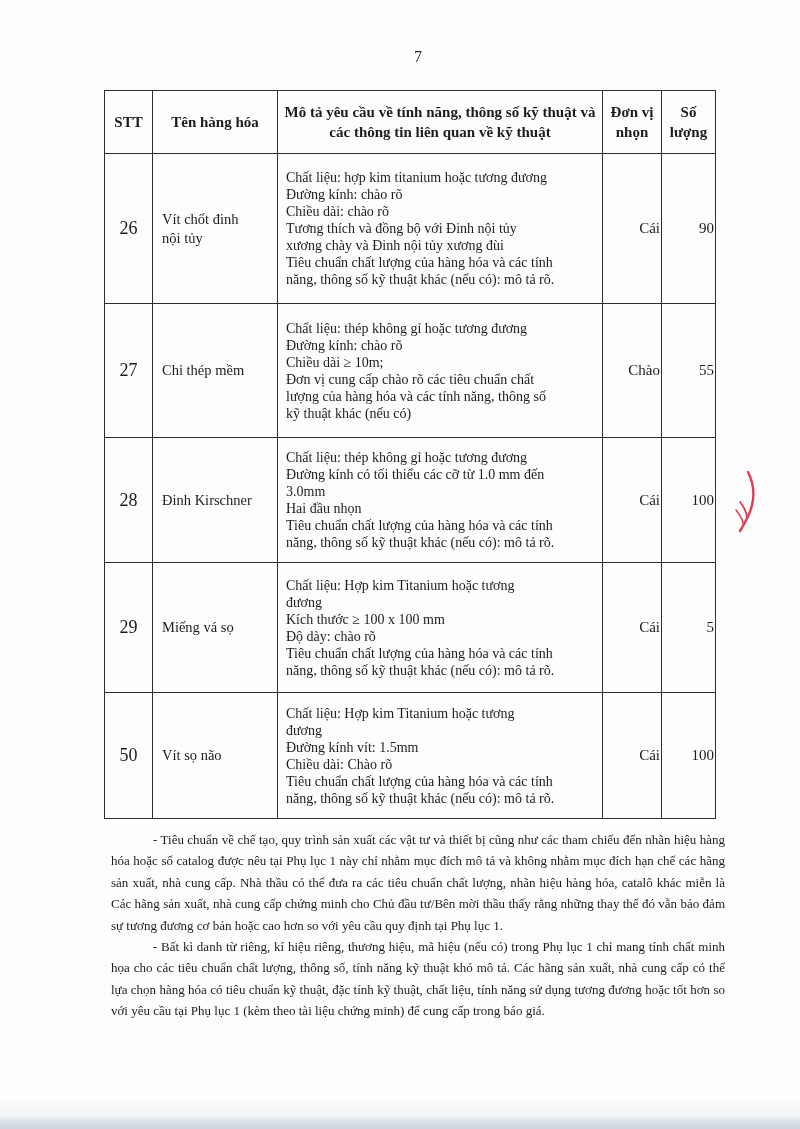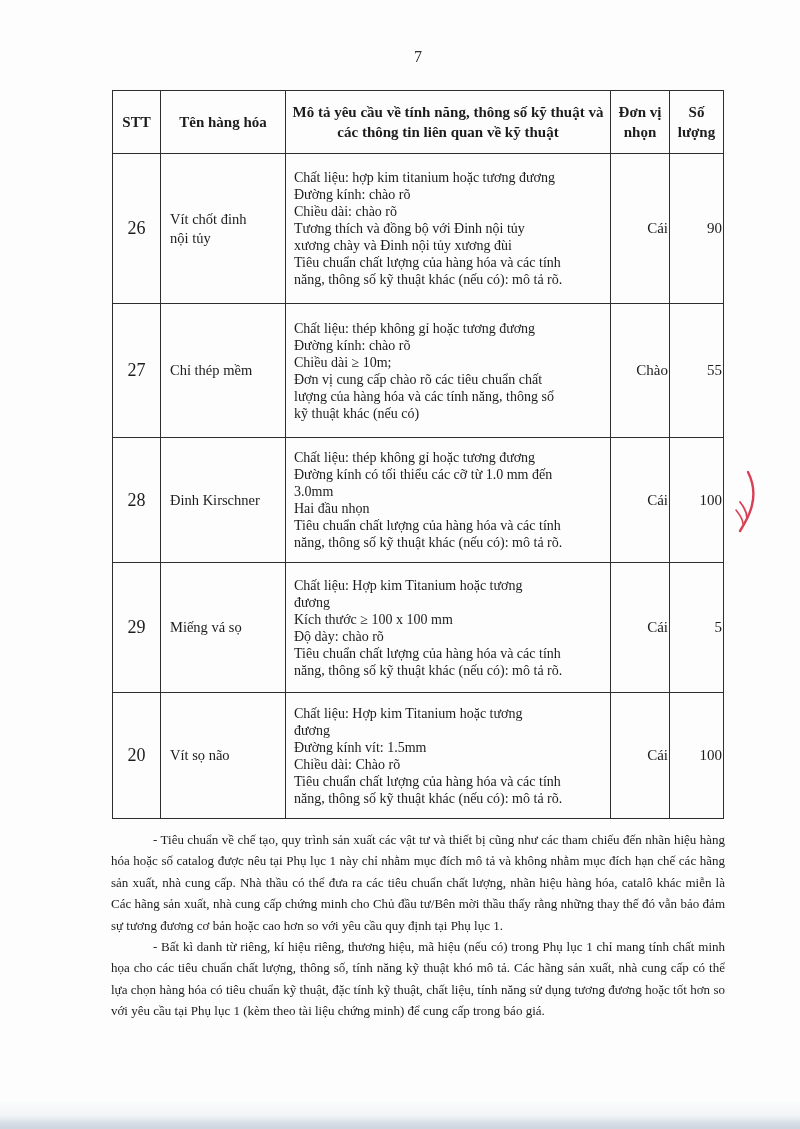--- a/index.html
+++ b/index.html
@@ -21,21 +21,21 @@
     top: 48px;
     left: 112px;
     width: 612px;
     text-align: center;
     font-size: 16px;
     color: #2b2b2b;
   }
   table.items {
     position: absolute;
     top: 90px;
-    left: 112px;
+    left: 104px;
     width: 611px;
     border-collapse: collapse;
     table-layout: fixed;
     font-size: 14px;
   }
   table.items th, table.items td {
     border: 1.6px solid #2e2e2e;
     overflow: hidden;
   }
   table.items th {
@@ -178,21 +178,21 @@
         <td class="c-desc">Chất liệu: Hợp kim Titanium hoặc tương
 đương
 Kích thước ≥ 100 x 100 mm
 Độ dày: chào rõ
 Tiêu chuẩn chất lượng của hàng hóa và các tính
 năng, thông số kỹ thuật khác (nếu có): mô tả rõ.</td>
         <td class="c-unit">Cái</td>
         <td class="c-qty">5</td>
       </tr>
       <tr style="height:126px">
-        <td class="c-stt">20</td>
+        <td class="c-stt">50</td>
         <td class="c-name">Vít sọ não</td>
         <td class="c-desc">Chất liệu: Hợp kim Titanium hoặc tương
 đương
 Đường kính vít: 1.5mm
 Chiều dài: Chào rõ
 Tiêu chuẩn chất lượng của hàng hóa và các tính
 năng, thông số kỹ thuật khác (nếu có): mô tả rõ.</td>
         <td class="c-unit">Cái</td>
         <td class="c-qty">100</td>
       </tr>

